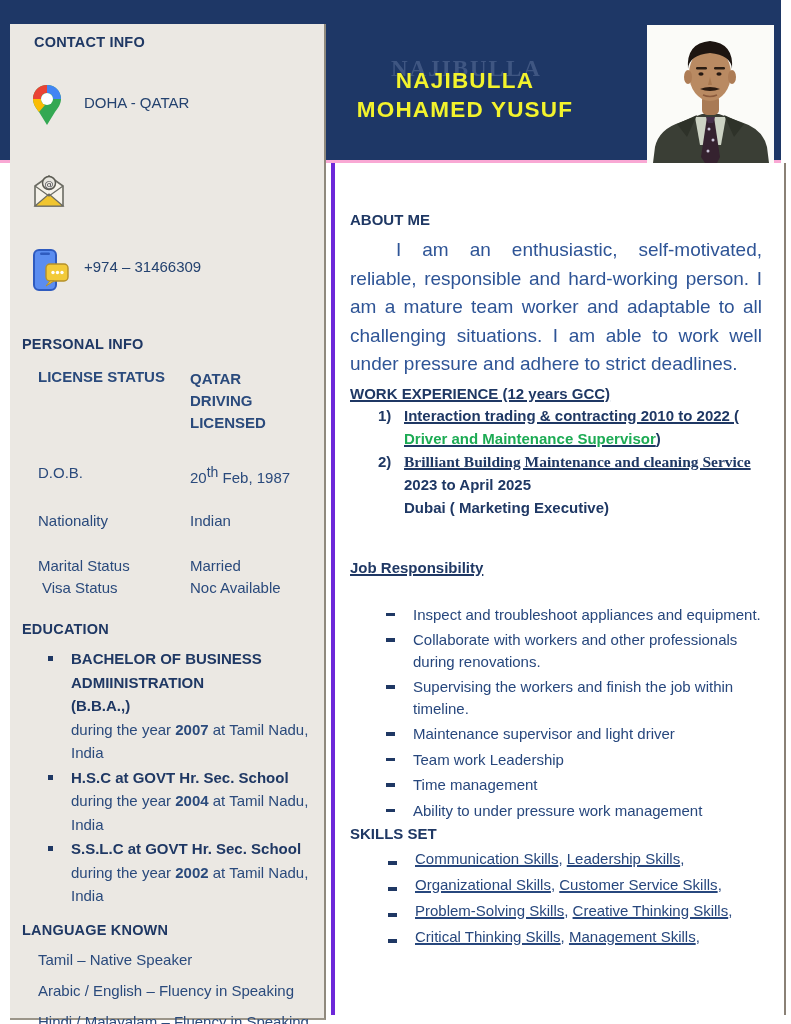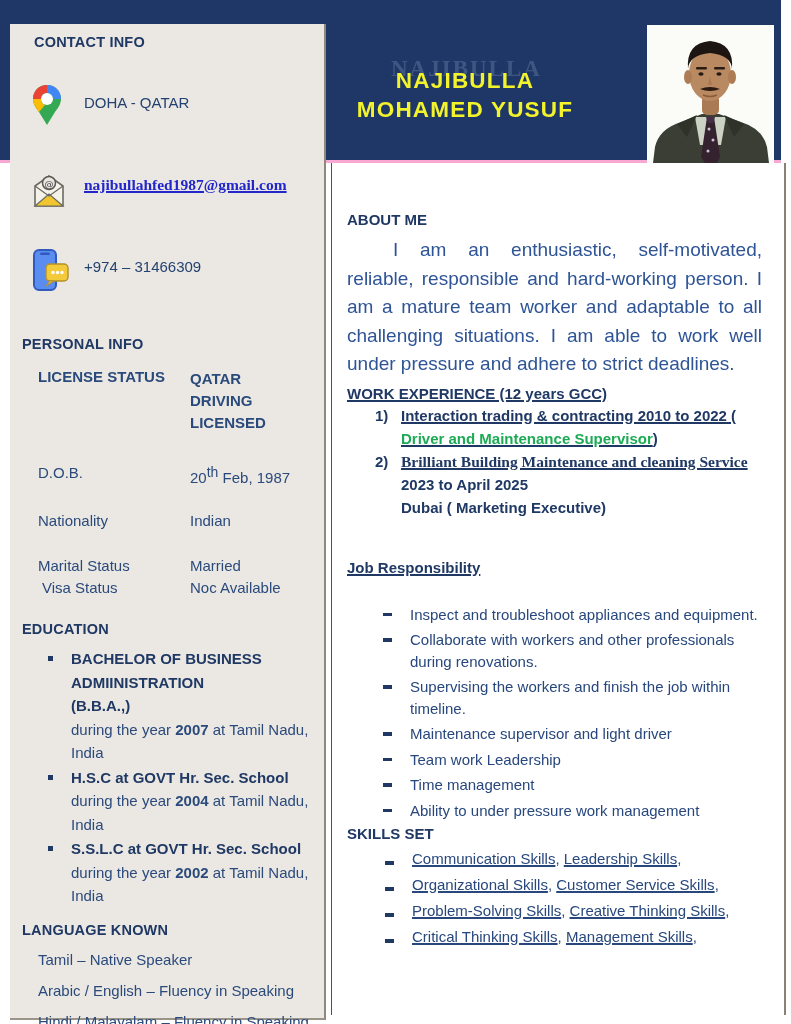--- a/index.html
+++ b/index.html
@@ -74,21 +74,21 @@
     flex:0 0 5px; width:5px; height:5px; background:#1f3864; margin:9px 18px 0 0;
   }
   .edu-body { font-size:15px; line-height:23.5px; color:#2a4a7c; width:246px; }
   .edu-title { font-weight:700; color:#1f3864; white-space:pre-line; }
   .lang-heading { margin-top:14px; }
   .lang-line { font-size:15px; color:#2a4a7c; margin-top:13px; line-height:18px;margin-left:16px; }
 
   
   .right-panel {
     position:absolute; left:331px; top:163px; width:455px; height:852px;
-    background:#ffffff; border-left:1px solid #6d28d9; border-right:2px solid #8a8176;
+    background:#ffffff; border-left:4px solid #6d28d9; border-right:2px solid #8a8176;
     padding:48px 22px 0 15px;
   }
   .panel-heading { font-weight:700; color:#1f3864; font-size:15px; }
   .about-text {
     margin-top:8px; font-size:19px; line-height:28.5px; color:#2e5496;
     text-align:justify; text-indent:46px;
   }
   .work-heading { text-decoration:underline; text-decoration-thickness:1.5px; margin-top:6px; }
   .num-list { margin:2px 0 0 28px; list-style:none; }
   .num-item { display:flex; font-size:15px; line-height:23px; }
@@ -254,21 +254,20 @@
     <div class="contact-row row-mail">
       <span class="icon-cell">
         <svg width="34" height="36" viewBox="0 0 34 36">
           <path d="M3,14 L17,4 L31,14 L31,34 L3,34 Z" fill="#f5f2ea" stroke="#6b6b63" stroke-width="1.6"></path>
           <path d="M3,34 L17,22 L31,34 Z" fill="#f0c530" stroke="#6b6b63" stroke-width="1.2"></path>
           <path d="M3,14 L17,24 L31,14" fill="none" stroke="#6b6b63" stroke-width="1.2"></path>
           <circle cx="17" cy="11" r="6.5" fill="#e8e6df" stroke="#5a5a52" stroke-width="1.5"></circle>
           <text x="17" y="14.5" font-size="9" text-anchor="middle" fill="#44444a" font-family="DejaVu Sans, sans-serif">@</text>
         </svg>
       </span>
-      <span class="email-link">najibullahfed1987@gmail.com</span>
     </div>
 
     <div class="contact-row row-phone">
       <span class="icon-cell">
         <svg width="38" height="44" viewBox="0 0 38 44">
           <rect x="2" y="2" width="22" height="40" rx="5" fill="#5b8df0" stroke="#2f5bbf" stroke-width="2"></rect>
           <rect x="8" y="4.5" width="10" height="2.4" rx="1.2" fill="#2f5bbf"></rect>
           <rect x="14" y="16" width="22" height="17" rx="4" fill="#f2ca3a" stroke="#b5902a" stroke-width="1.4"></rect>
           <circle cx="21" cy="24.5" r="1.7" fill="#ffffff"></circle>
           <circle cx="25.5" cy="24.5" r="1.7" fill="#ffffff"></circle>

